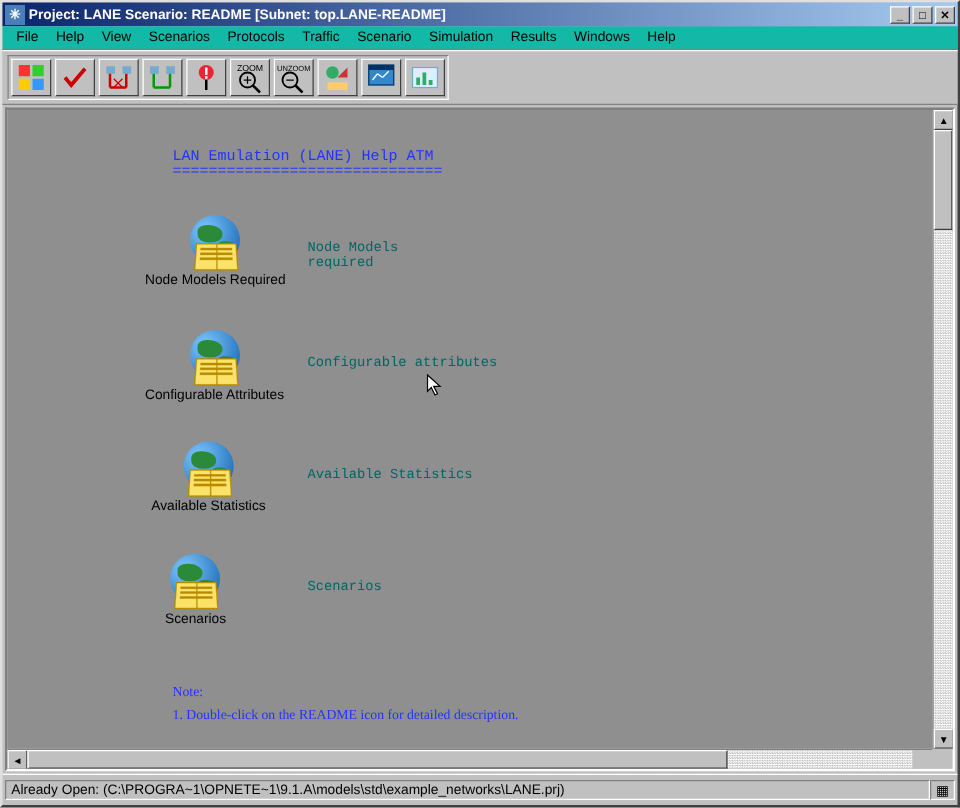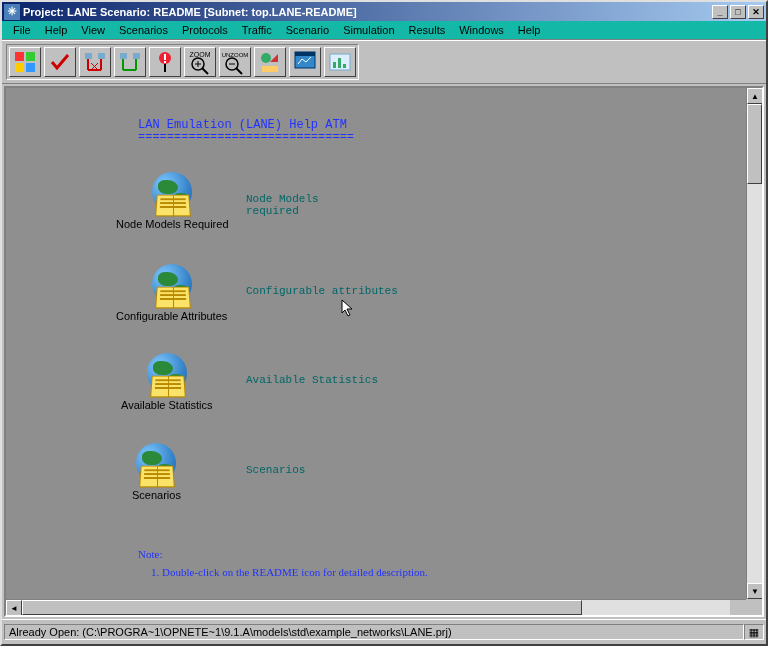--- a/index.html
+++ b/index.html
@@ -212,21 +212,21 @@
         <div class="desk-item" style="left:126px; top:355px;">
           <div class="globe-book">
               <div class="globe"></div>
               <div class="book"></div>
             </div>
           <div class="ilabel">Scenarios</div>
         </div>
         <div class="desk-label" style="left:240px; top:376px;">Scenarios</div>
 
         <div class="note" style="position:absolute; left:132px; top:460px;">Note:</div>
-        <div class="note" style="position:absolute; left:145px; top:478px;">1. Double-click on the README icon for detailed description.</div>
+        <div class="note" style="position:absolute; left:132px; top:478px;">1. Double-click on the README icon for detailed description.</div>
 
         <div class="cursor">
           <svg width="16" height="20">
               <path d="M1 1 L1 14 L4 11 L7 17 L9 16 L6 10 L11 10 Z" fill="#fff" stroke="#000"></path>
             </svg>
         </div>
       </div>
 
       <div class="vscroll">
         <div class="strack"></div>

